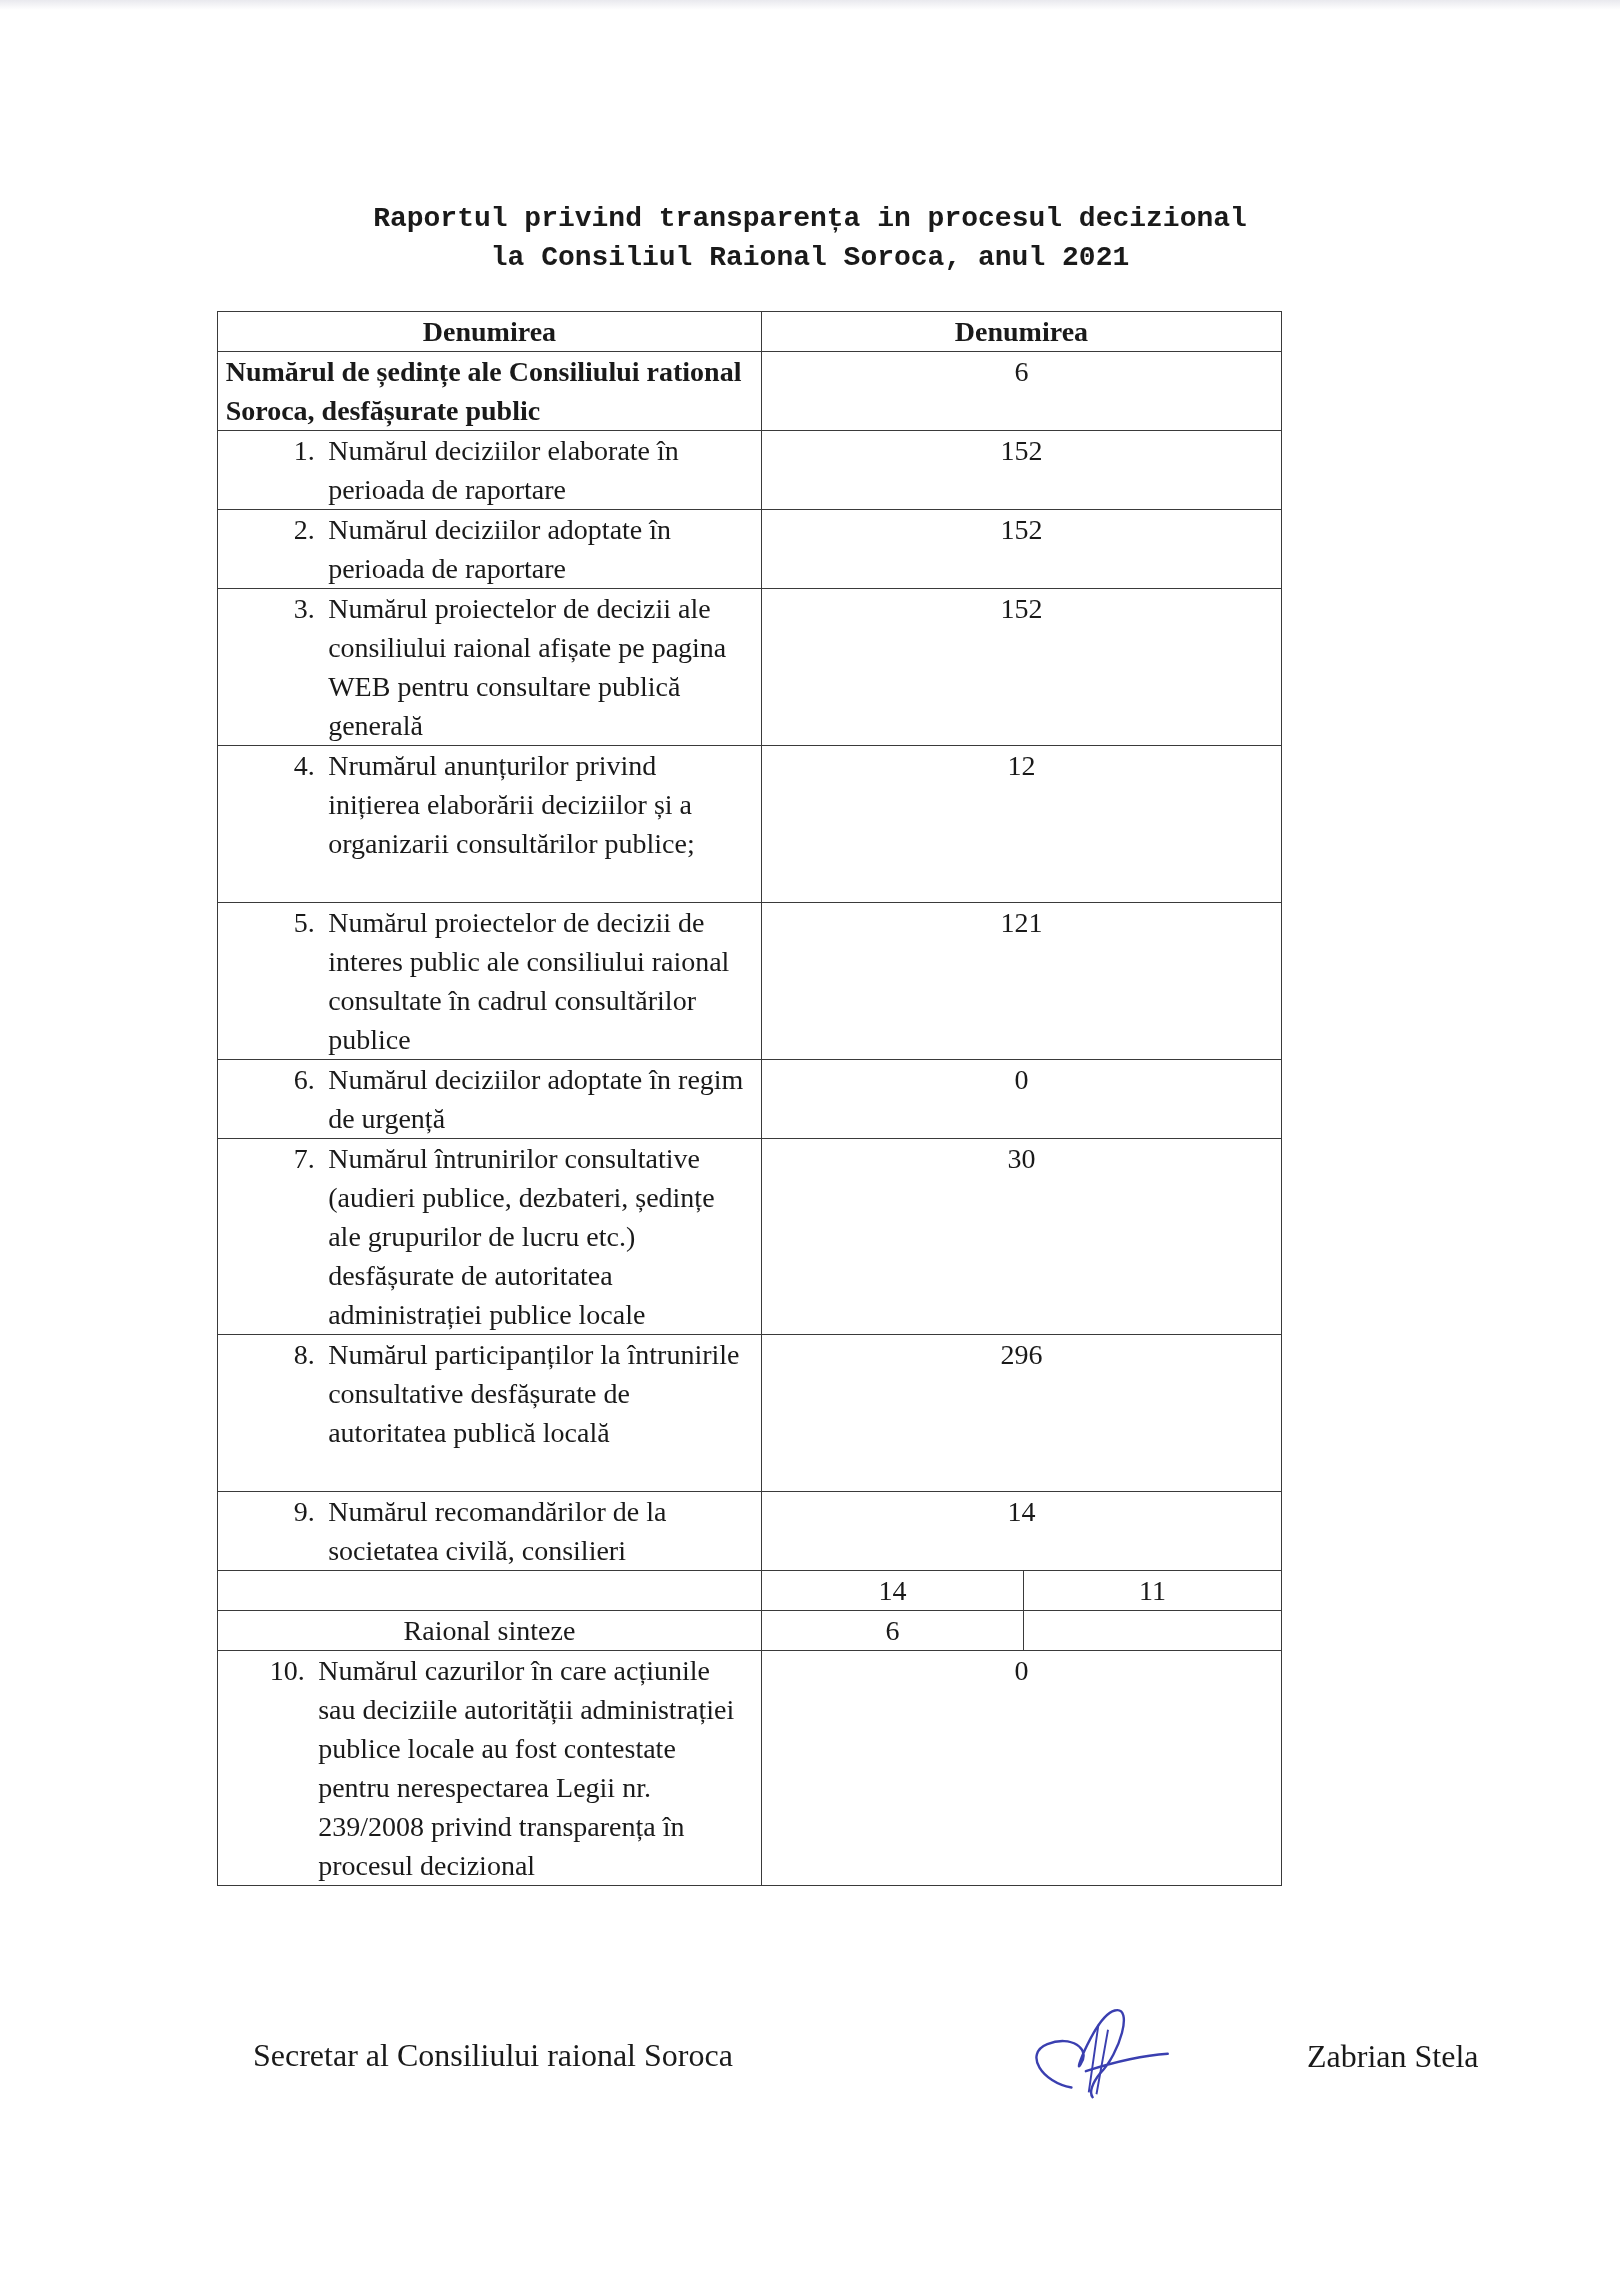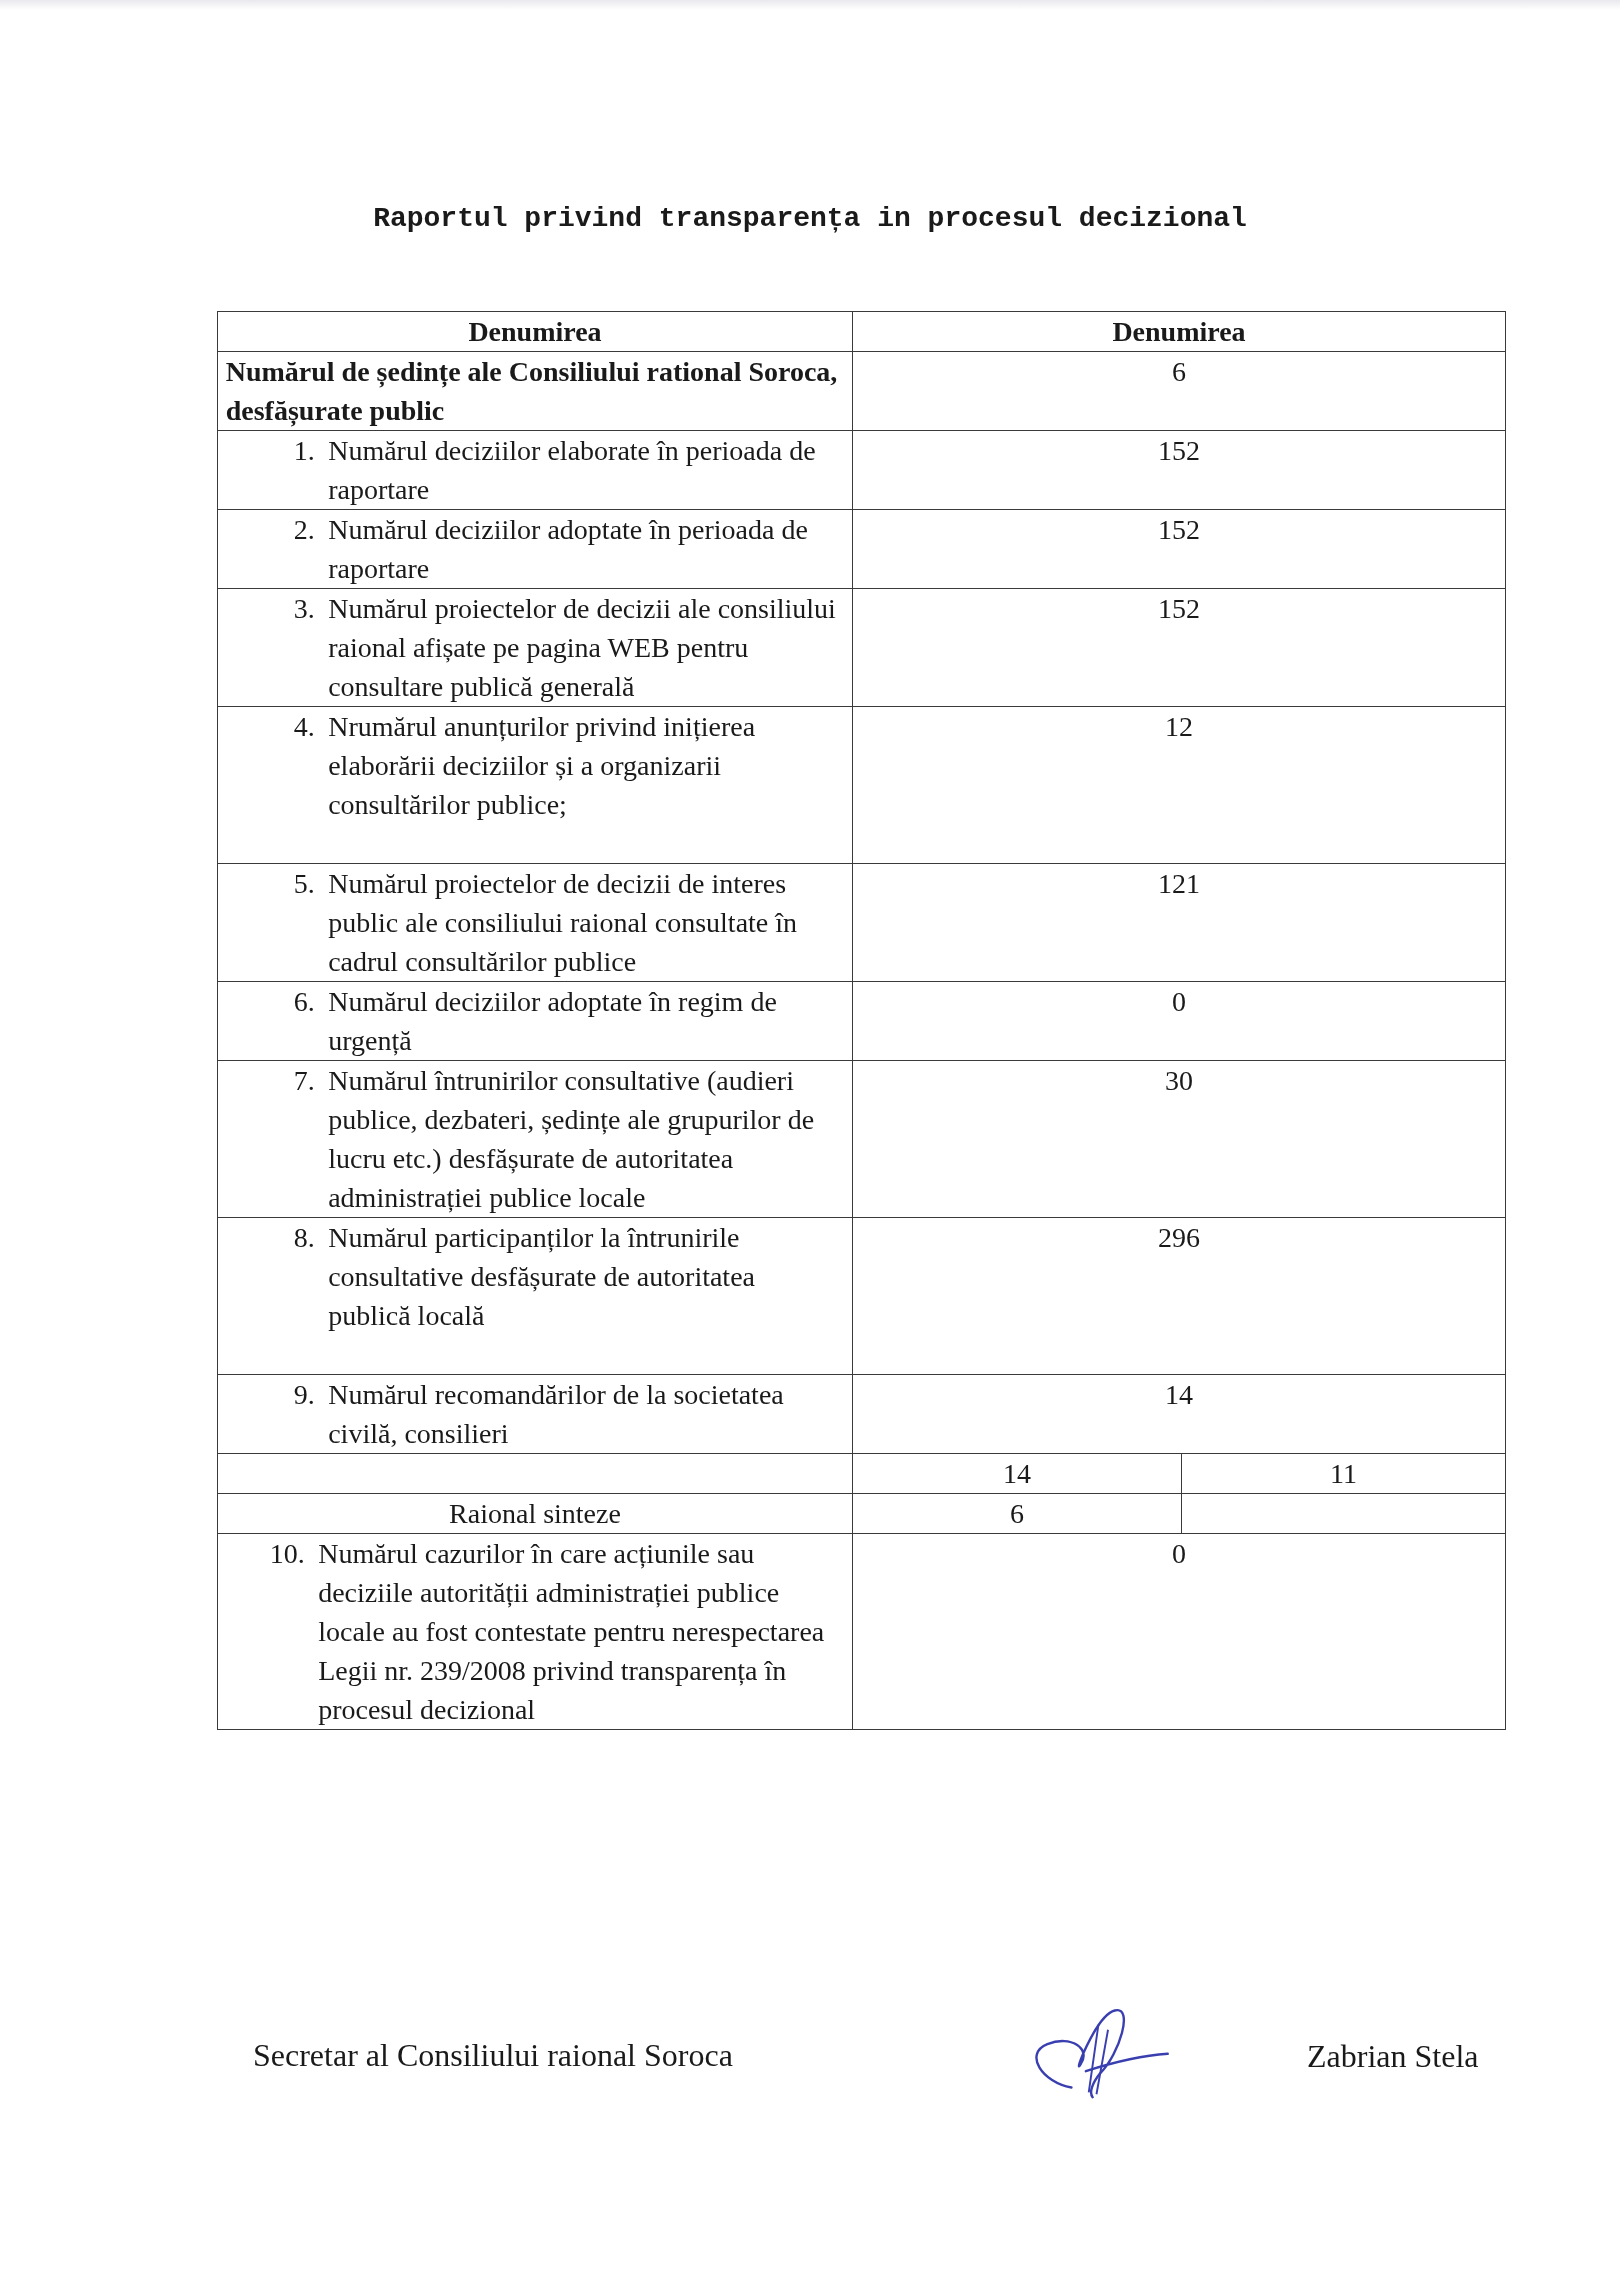--- a/index.html
+++ b/index.html
@@ -9,21 +9,21 @@
     }
     .scan-edge {
       position: absolute; left: 0; top: 0; width: 1620px; height: 9.7px;
       background: linear-gradient(#e9e9ee, #ffffff);
     }
     .title {
       position: absolute; left: 0; width: 1620px; top: 199px;
       text-align: center; font-weight: bold; font-size: 28px; line-height: 39px; font-family: Liberation Mono, monospace;
     }
     table.report {
-      position: absolute; left: 217px; top: 311px; width: 1289px;
+      position: absolute; left: 217px; top: 311px; width: 1065px;
       border-collapse: collapse; font-size: 28px; line-height: 39px; border-radius: 6px;
     }
     table.report td {
       border: 1.9px solid #3a3a3a; vertical-align: top; padding: 0 7.7px;
     }
     .col-name { width: 635px; }
     .bold { font-weight: bold; }
     .center { text-align: center; }
     .num-item { display: flex; }
     .num { width: 89px; text-align: right; padding-right: 13.5px; flex: 0 0 auto; }
@@ -39,20 +39,21 @@
     .footer .name { position: absolute; left: 1307px; top: 15px; }
     .footer .sig { position: absolute; left: 1004px; top: -27px; }
   </style>
 </head>
 <body>
 
 <div class="scan-edge"></div>
 
 <div class="title">
   <div>Raportul privind transparența in procesul decizional</div>
+  <div>la Consiliul Raional Soroca, anul 2021</div>
 </div>
 
 <table class="report">
   <colgroup>
       <col class="col-name">
       <col style="width:329px">
       <col style="width:324px">
     </colgroup>
   <tbody>
       <tr>

